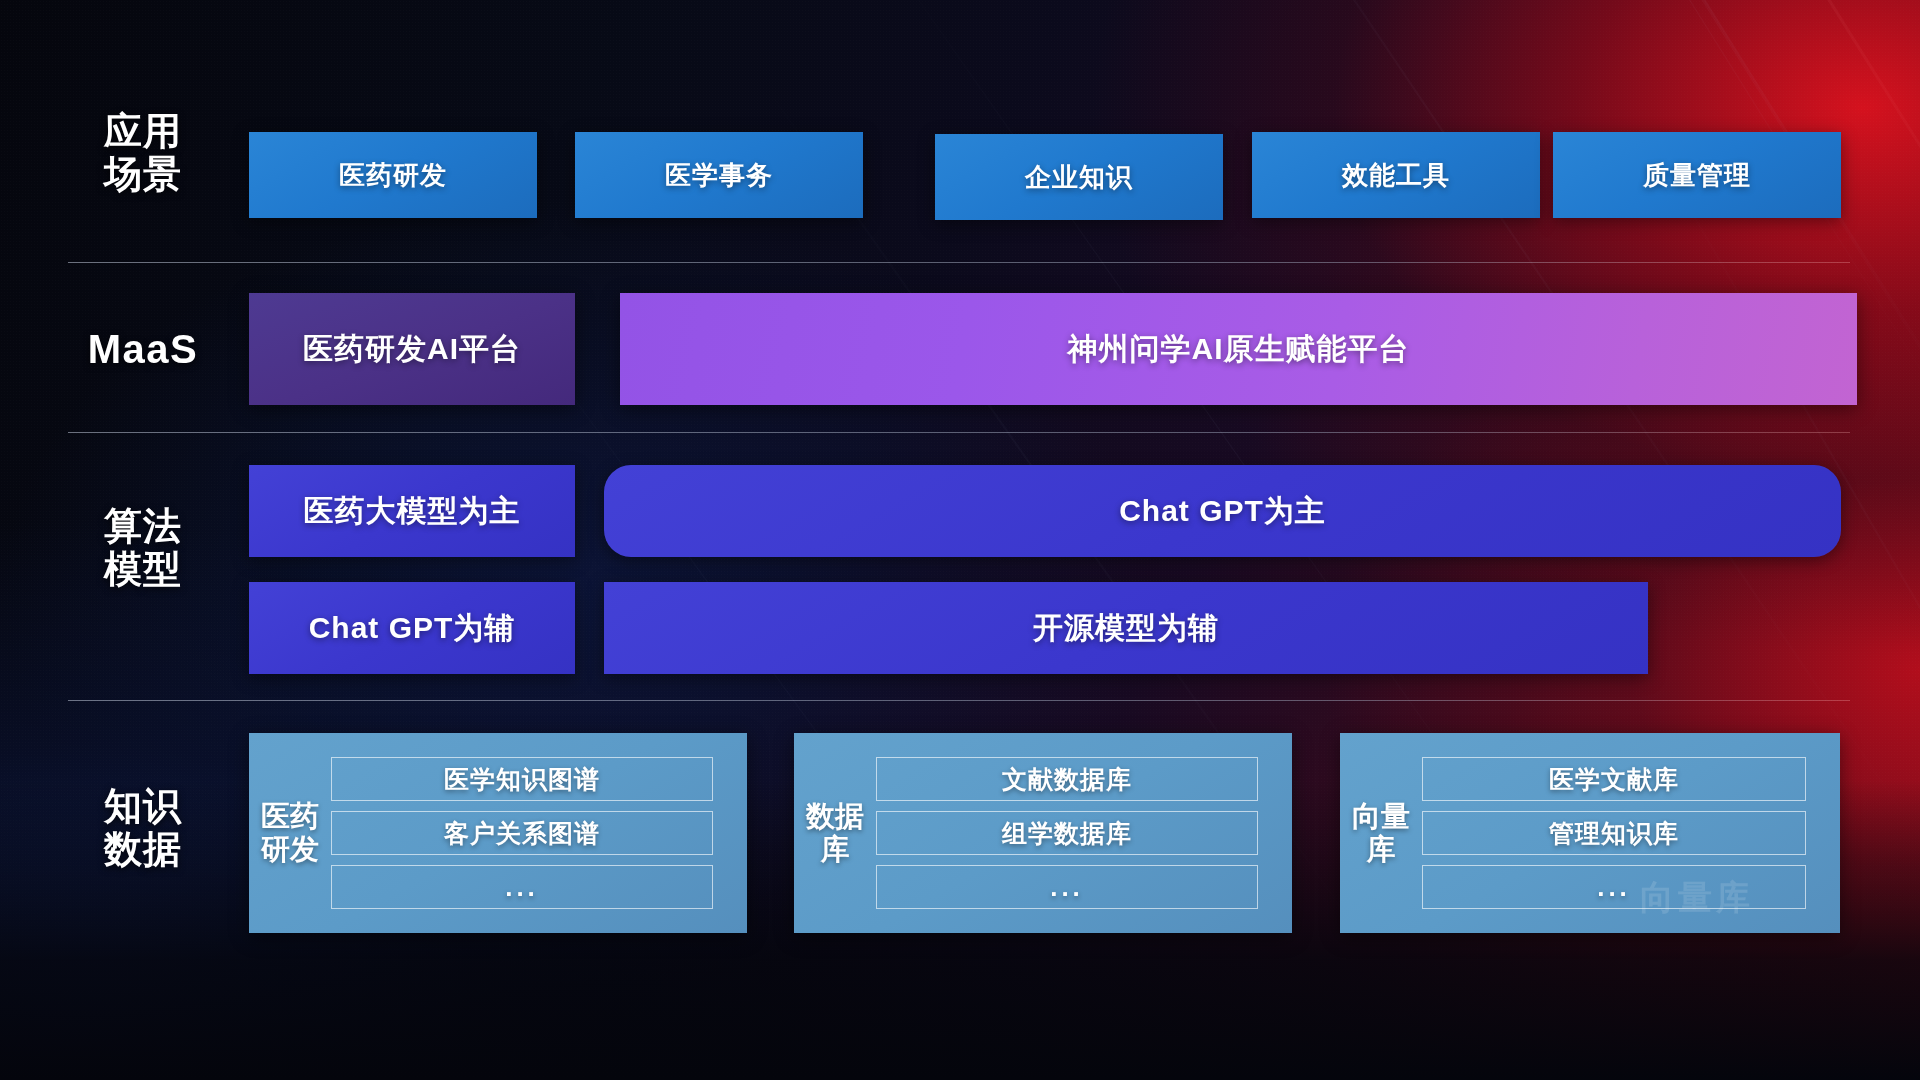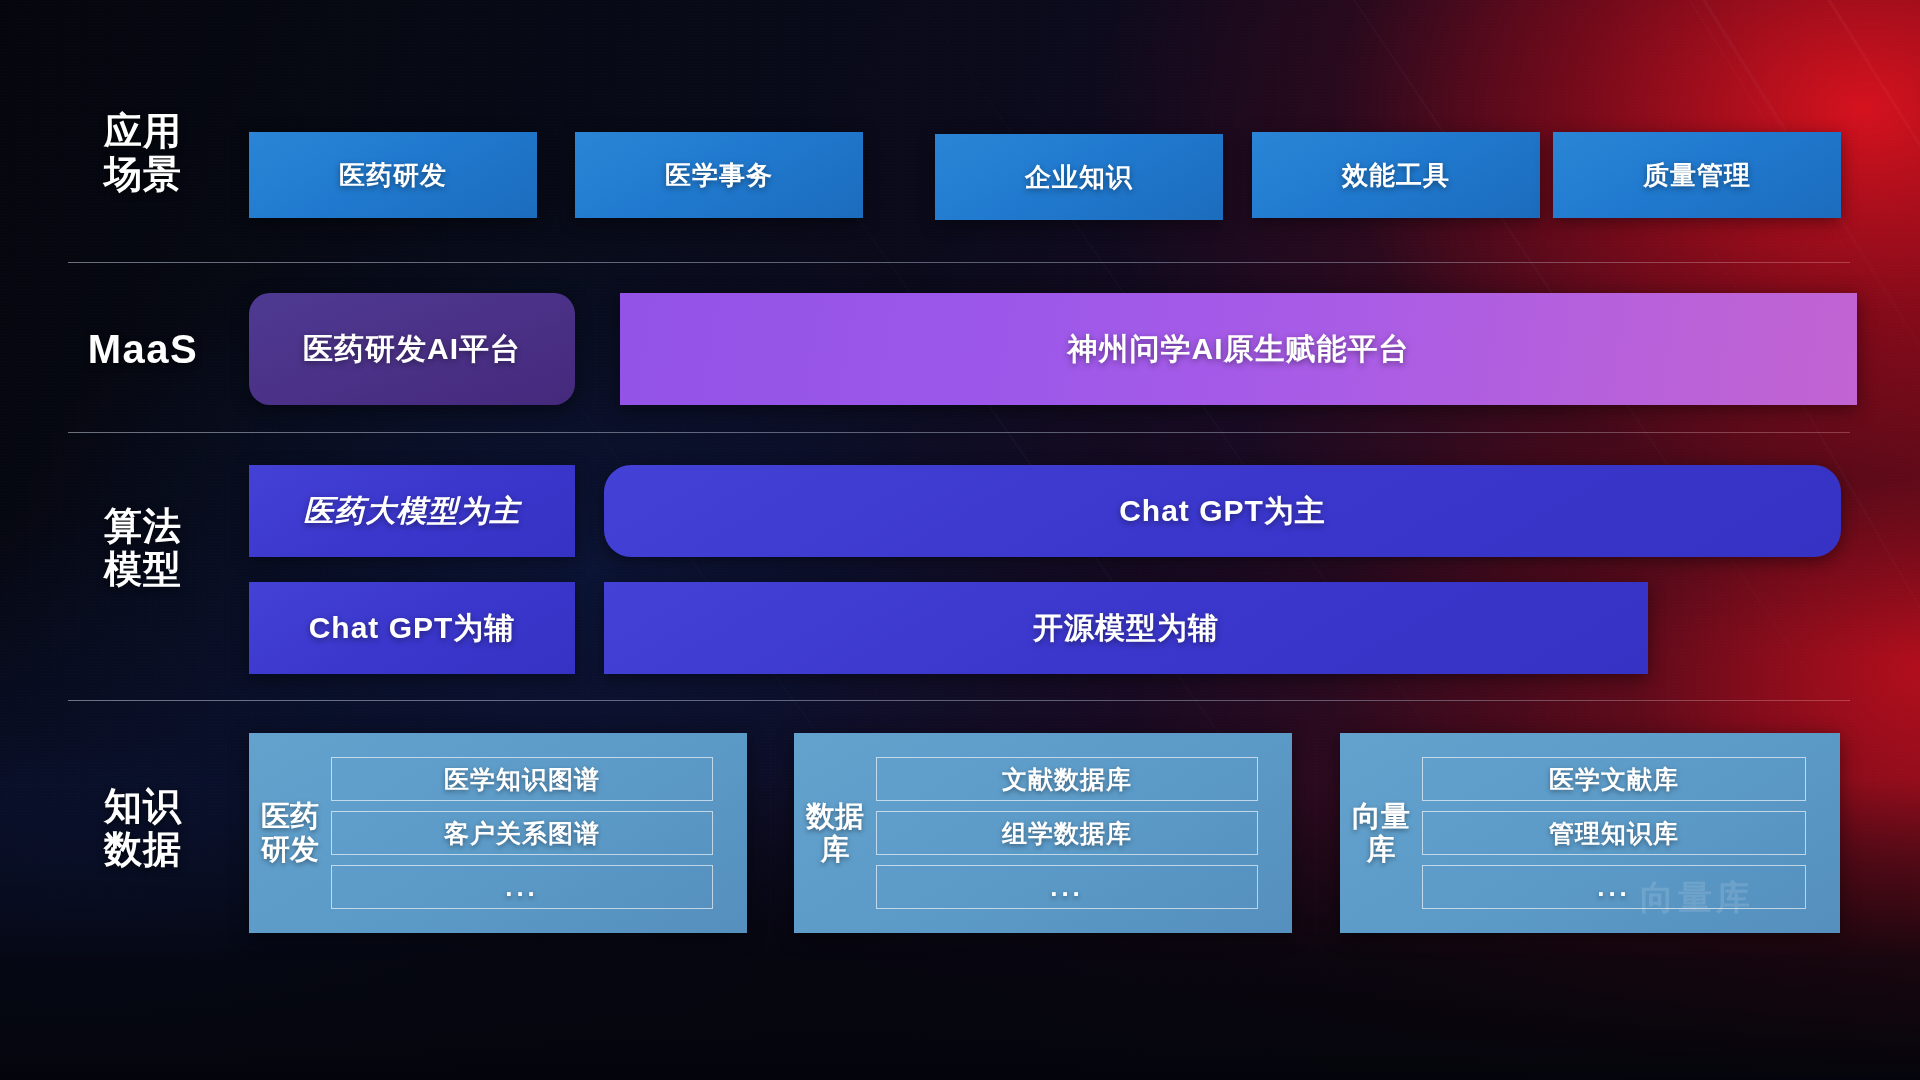--- a/index.html
+++ b/index.html
@@ -71,21 +71,20 @@
   .app-box{
     height:86px; font-size:26px;
     background:linear-gradient(150deg,#2a85d6 0%, #2079ce 48%, #1c6cbd 100%);
     box-shadow:0 4px 16px rgba(0,0,0,0.42);
   }
   
   .maas-left{
     height:112px; font-size:30px;
     background:linear-gradient(160deg,#4e3a92 0%, #4b3187 52%, #44297c 100%);
     box-shadow:0 4px 18px rgba(0,0,0,0.45);
-    border-radius:21px;
   }
   .maas-right{
     height:112px; font-size:30px;
     background:linear-gradient(100deg,#9353e6 0%, #9b57ea 28%, #a95ce6 58%, #b861da 82%, #c264d2 100%);
     box-shadow:0 4px 18px rgba(0,0,0,0.45);
   }
   
   .algo-box{
     height:92px; font-size:30px;
     background:linear-gradient(150deg,#4341d6 0%, #3b37cd 50%, #3532c4 100%);
@@ -184,21 +183,21 @@
 
   <div class="box maas-left" style="left:249px; top:293px; width:326px;">
     <div class="dots"></div>
     <span>医药研发AI平台</span>
   </div>
   <div class="box maas-right" style="left:604px; top:293px; width:1237px;margin-left:16px;">
     <div class="dots"></div>
     <span>神州问学AI原生赋能平台</span>
   </div>
 
-  <div class="box algo-box" style="left:249px; top:465px; width:326px;font-style:italic;">
+  <div class="box algo-box" style="left:249px; top:465px; width:326px;">
     <div class="dots"></div>
     <span>医药大模型为主</span>
   </div>
   <div class="box algo-box" style="left:604px; top:465px; width:1237px;border-radius:27px;">
     <div class="dots"></div>
     <span>Chat GPT为主</span>
   </div>
 
   <div class="box algo-box" style="left:249px; top:582px; width:326px;">
     <div class="dots"></div>

